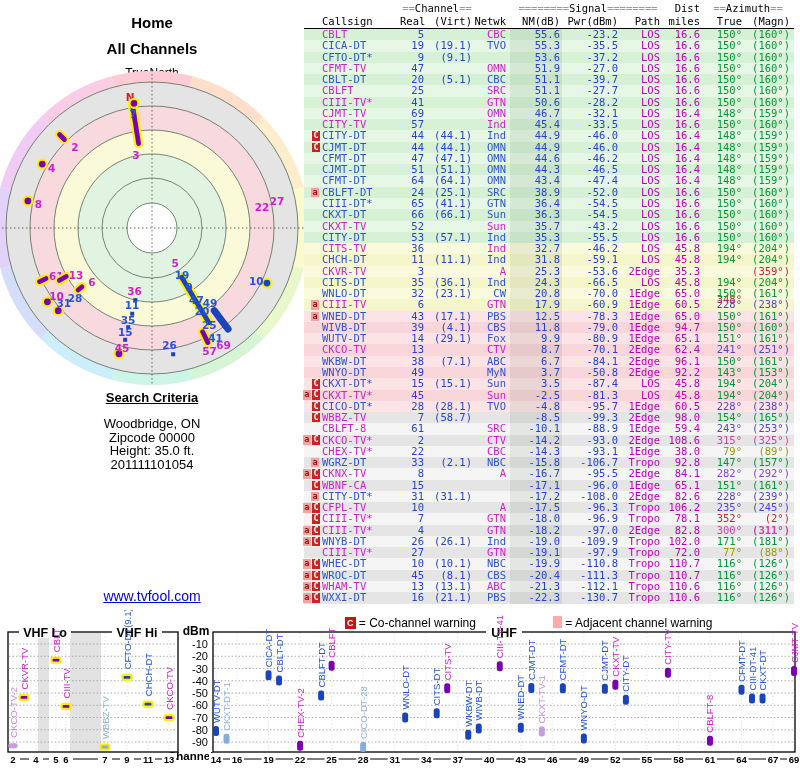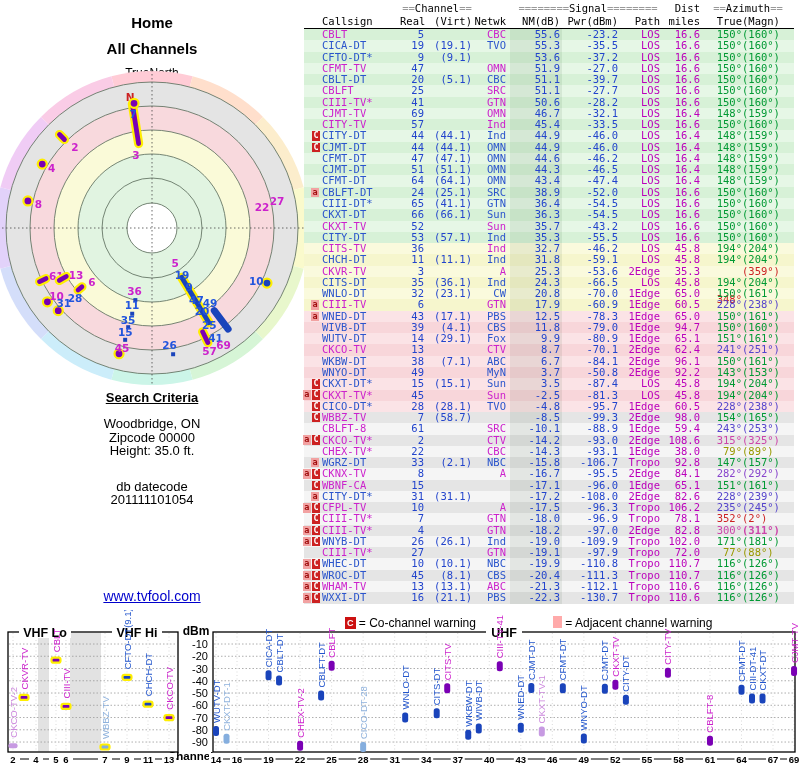--- a/index.html
+++ b/index.html
@@ -13,21 +13,21 @@
   #tbl{left:304px;top:2px;width:490px;font-family:"DejaVu Sans Mono",monospace;font-size:10.5px;color:#000}
   .trow{display:flex;height:11.27px;line-height:11.27px;box-sizing:border-box}
   .hrow{display:flex;height:13px;line-height:13px}
   .cw{width:18px;display:flex;justify-content:flex-end;align-items:center;box-sizing:border-box;padding-right:2px}
   .c0{width:78px}.c1{width:24px;text-align:right}.c2{width:50px;text-align:right;padding-right:2px;box-sizing:border-box}
   .c3{width:36px;text-align:right;padding-right:4px;box-sizing:border-box}
   .c4{width:52px;text-align:right;padding-right:2px;box-sizing:border-box}
   .c5{width:58px;text-align:right;padding-right:2px;box-sizing:border-box}
   .c6{width:46px;text-align:right;padding-right:6px;box-sizing:border-box}
   .c7{width:40px;text-align:right;padding-right:6px;box-sizing:border-box}
-  .c8{width:36px;text-align:right}.c9{width:48px;}
+  .c8{width:36px;text-align:right}.c9{width:48px;text-align:right}
   .g0{width:96px}.g1{width:74px;text-align:center}.g2{width:36px}.g3{width:156px;text-align:center}
   .g4{width:40px;text-align:right;padding-right:6px;box-sizing:border-box}.g5{width:84px;text-align:center}
   .eq{color:#999}
   #thead{border-bottom:1.2px solid #000}
   .tg0{background:#d7f1d7}.tg1{background:#e6f7e6}
   .ty0{background:#f6f6cd}.ty1{background:#fafadd}
   .tp0{background:#f8d6da}.tp1{background:#fbe3e6}
   .tw0{background:#e5e5e5}.tw1{background:#f5f5f5}
   .nmband{background:rgba(0,40,0,0.07)}
   .ma{color:#cc22cc}.bl{color:#2b55cc}.nmv{color:#2244cc}.pa{color:#bb00bb}
@@ -876,21 +876,20 @@
         <span class="c9" style="color: rgb(0, 153, 51);">(126°)</span>
       </div>
     </div>
 </div>
 
 <div class="abs" id="search">
   <div id="search-heading">Search Criteria</div>
   <div class="line">Woodbridge, ON</div>
   <div class="line">Zipcode 00000</div>
   <div class="line">Height: 35.0 ft.</div>
-  <div class="line" id="db-label">db datecode</div>
   <div class="line">201111101054</div>
 </div>
 
 <div class="abs" id="site-link">
   <a href="#">www.tvfool.com</a>
 </div>
 
 <div class="abs" id="legend-co">
   <span class="cbox">C</span>
   <span>= Co-channel warning</span>

